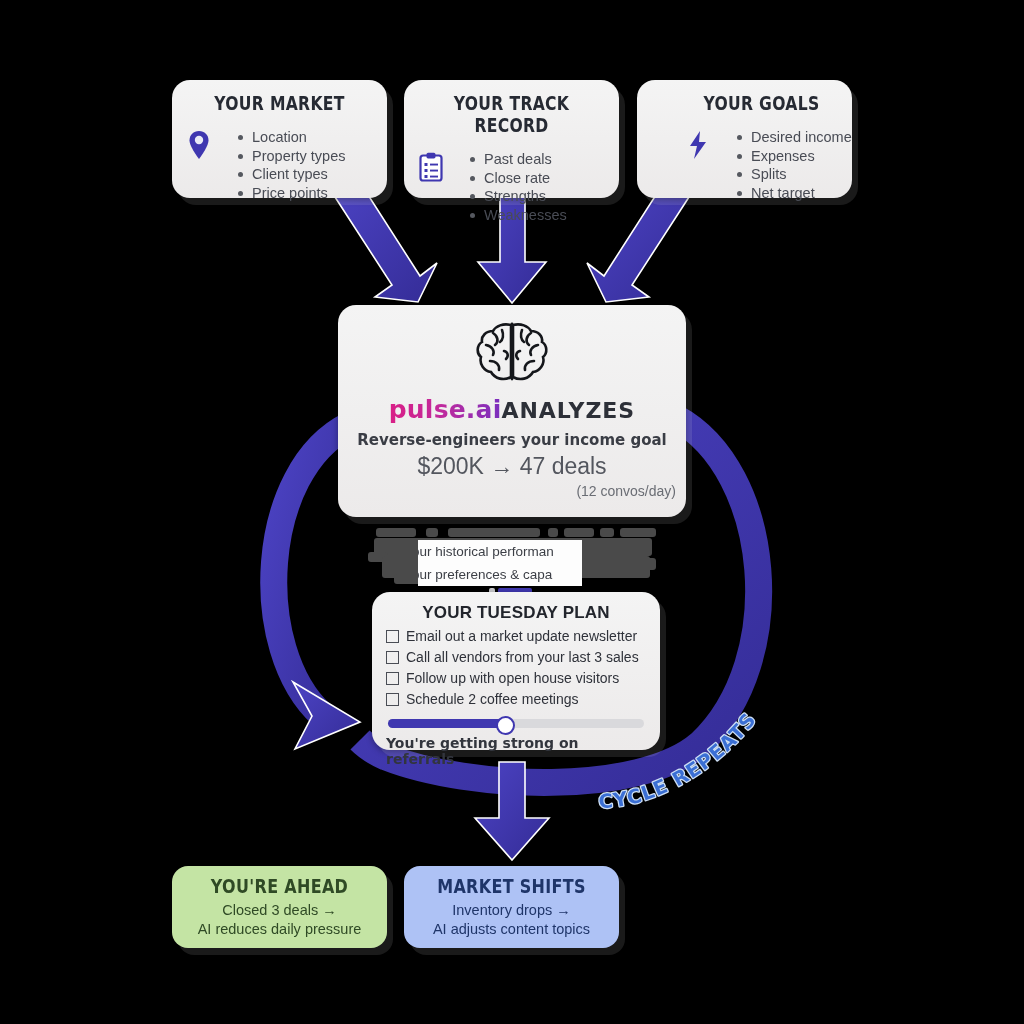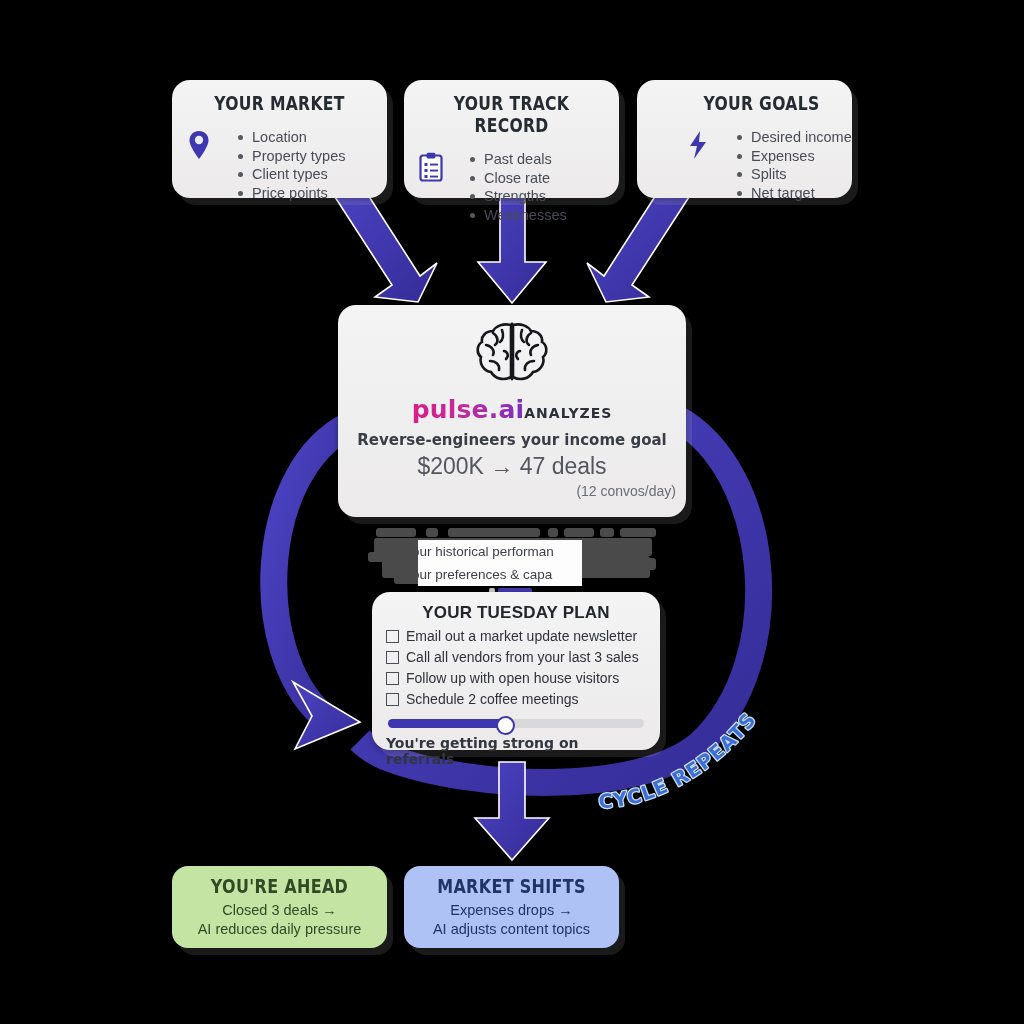--- a/index.html
+++ b/index.html
@@ -29,21 +29,21 @@
 
   
   #analyze{left:338px;top:305px;width:348px;height:212px;padding:14px 10px 0 10px;}
   #brain{display:flex;justify-content:center;margin-top:2px;}
   #logoline{text-align:center;margin-top:12px;font-size:25px;font-weight:bold;
         letter-spacing:.2px;}
   #logoline .pulse{font-family:"DejaVu Sans",sans-serif;font-weight:bold;
         background:linear-gradient(90deg,#d91f86 0%,#c22a9c 45%,#7b2fbe 100%);
         -webkit-background-clip:text;background-clip:text;color:transparent;}
   #logoline .anlz{font-family:"DejaVu Sans",sans-serif;color:#2d3038;font-weight:bold;
-        font-size:14px;letter-spacing:1px;}
+        font-size:22px;letter-spacing:1px;}
   #reverse{text-align:center;font-family:"DejaVu Sans",sans-serif;font-weight:bold;
         font-size:15px;color:#3a3d45;margin-top:7px;}
   #bigmath{text-align:center;font-size:23px;color:#53565e;margin-top:4px;}
   #convos{text-align:right;font-size:14px;color:#6a6d74;margin-top:3px;}
 
   
   #obscured{position:absolute;left:368px;top:528px;width:296px;height:62px;}
   .blob{position:absolute;background:#4a4a4a;border-radius:3px;}
   #obsinner{position:absolute;left:50px;top:12px;width:164px;height:46px;
         background:#fdfdfd;overflow:hidden;}
@@ -266,18 +266,18 @@
   </svg>
 
   <div class="out" style="left:172px;top:866px;background:#c4e4a4;color:#2f4a25;">
     <div class="t">YOU'RE AHEAD</div>
     <div class="s">Closed 3 deals →</div>
     <div class="s" style="margin-top:0">AI reduces daily pressure</div>
   </div>
 
   <div class="out" style="left:404px;top:866px;background:#aec2f5;color:#1f3569;">
     <div class="t">MARKET SHIFTS</div>
-    <div class="s">Expenses drops →</div>
+    <div class="s">Inventory drops →</div>
     <div class="s" style="margin-top:0">AI adjusts content topics</div>
   </div>
 
 
 </div>
 
 </body></html>

